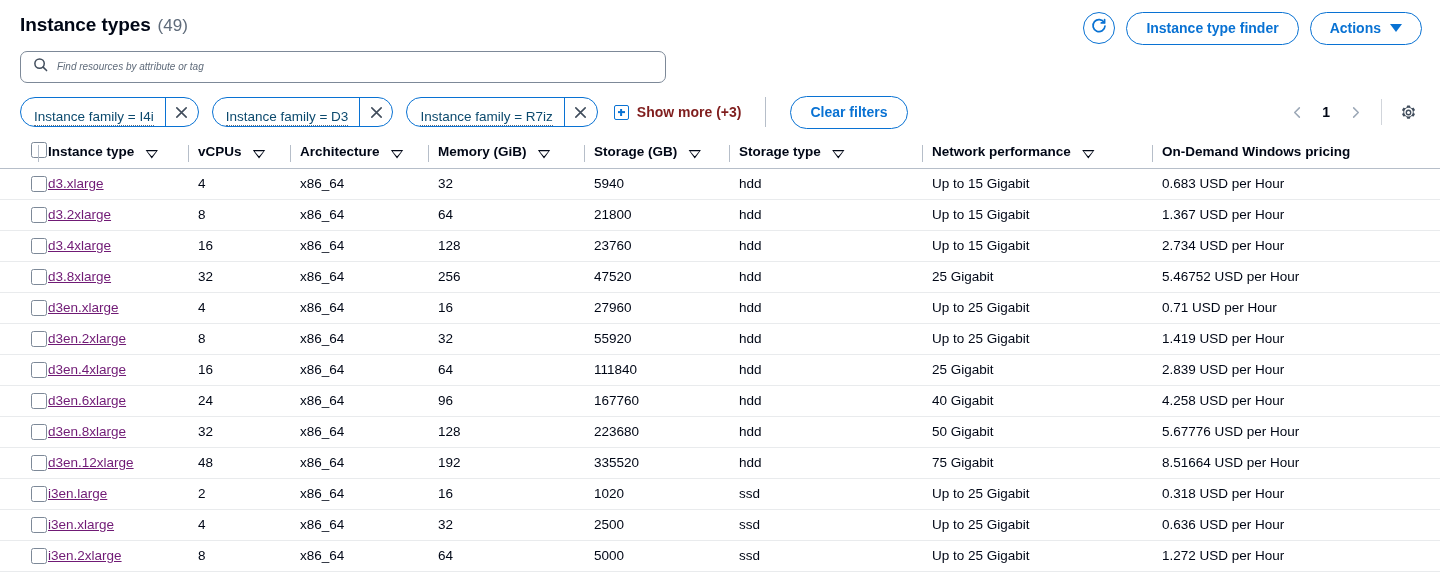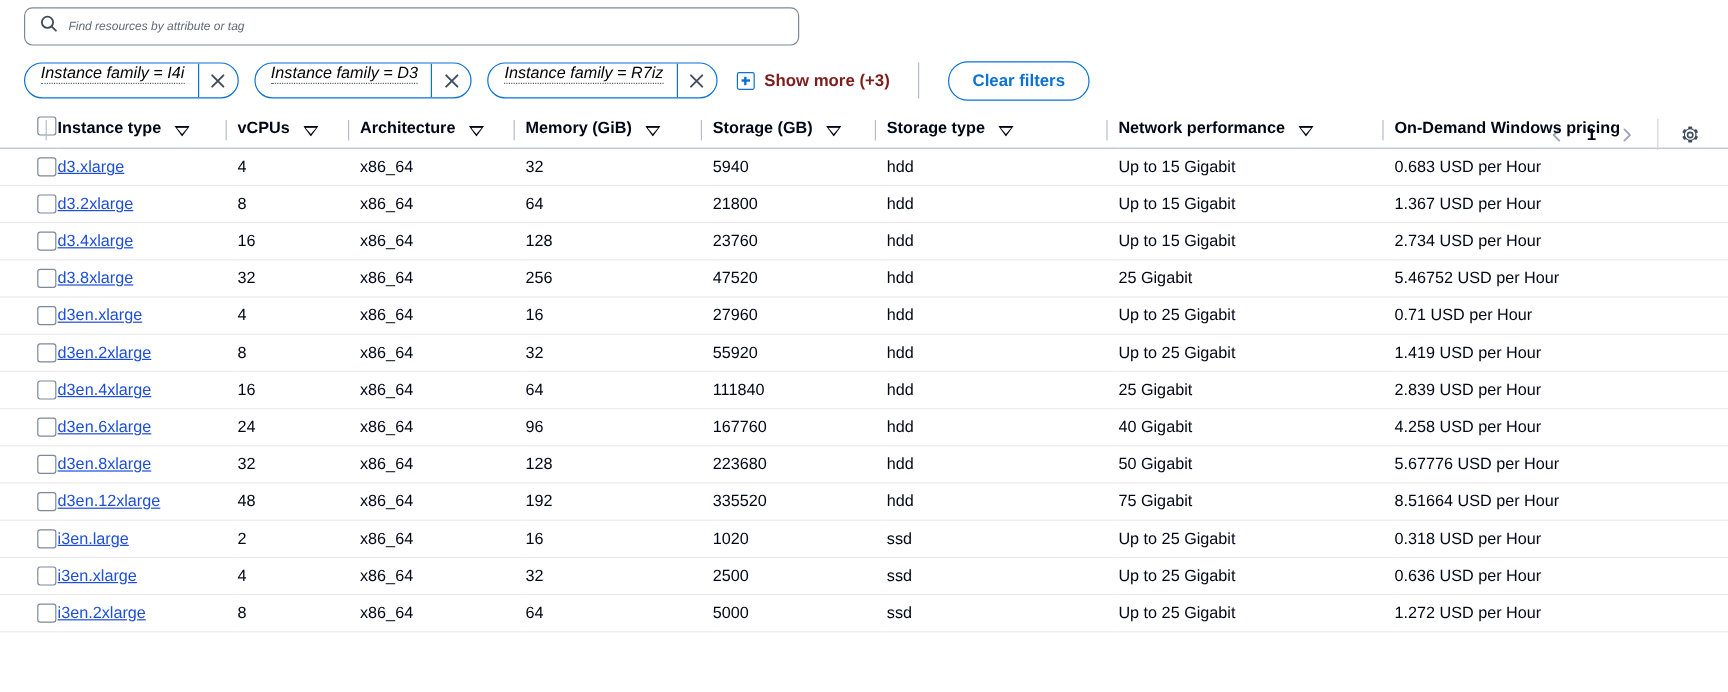--- a/index.html
+++ b/index.html
@@ -63,24 +63,23 @@
     display: flex; align-items: center;
     padding: 13px 20px 0 20px; gap: 13px;
     position: relative;
   }
   .chip {
     display: inline-flex; align-items: stretch;
     border: 1.6px solid #0972d3; border-radius: 16px;
     height: 30px; background: #fff; overflow: hidden;
   }
   .chip-label {
-    display: flex; align-items: flex-start;
-    padding: 0 11px 0 13px; font-size: 13.5px; color: #000000;
+    display: flex; align-items: flex-end;
+    padding: 0 11px 0 13px; font-size: 13.5px; color: #0c4a6e;
     white-space: nowrap;
-    font-style: italic;
   }
   .chip-label span {
     border-bottom: 1.5px dotted #5f6b7a; padding-bottom: 1px;
   }
   .chip-x {
     width: 33px; display: flex; align-items: center; justify-content: center;
     border-left: 1.6px solid #0972d3; cursor: pointer; color: #414d5c;
   }
   .show-more {
     display: inline-flex; align-items: center; gap: 8px;
@@ -135,21 +134,21 @@
     clip-path: polygon(0 0, 100% 0, 50% 100%, 0 0);
   }
 
   tbody td {
     font-size: 13.5px; color: #000716;
     height: 31px; padding: 0;
     border-bottom: 1px solid #e9ebed;
     vertical-align: middle;
   }
   tbody tr:first-child td { border-top: none; }
-  .cell-link { color: #1d4ed8; text-decoration: underline; cursor: pointer; font-size: 13.5px; text-align: right; }
+  .cell-link { color: #701a75; text-decoration: underline; cursor: pointer; font-size: 13.5px; text-align: right; }
 
   .cb-col { width: 48px; padding-left: 0 !important; }
   .cbx {
     width: 16px; height: 16px; border: 1.7px solid #7d8998; border-radius: 2.5px;
     background: #fff; cursor: pointer; margin-left: 31px;
   }
   thead .cbx { margin-bottom: 1px; }
 
   
   col.c-cb   { width: 48px; }
@@ -160,20 +159,41 @@
   col.c-stor { width: 145px; }
   col.c-stype{ width: 193px; }
   col.c-net  { width: 230px; }
   col.c-price{ width: auto; }
 </style>
 </head>
 <body>
 
 <div class="page">
 
+  <div class="header-row">
+    <div class="title-wrap">
+      <div class="page-title">Instance types</div>
+      <div class="count">(49)</div>
+    </div>
+    <div class="header-actions">
+      <div class="icon-btn-circle">
+        <span>
+          <svg width="18" height="18" viewBox="0 0 18 18" fill="none">
+            <path d="M14.2 5.6A6 6 0 1 0 15 9" stroke="#0972d3" stroke-width="1.7" stroke-linecap="round"></path>
+            <path d="M14.6 2.6v3.3h-3.3" stroke="#0972d3" stroke-width="1.7" stroke-linecap="round" stroke-linejoin="round"></path>
+          </svg>
+        </span>
+      </div>
+      <button class="btn">Instance type finder</button>
+      <button class="btn">
+        <span>Actions</span>
+        <span class="caret-down"></span>
+      </button>
+    </div>
+  </div>
 
   <div class="search-wrap">
     <div class="search-box">
       <span>
         <svg width="15" height="15" viewBox="0 0 16 16" fill="none">
           <circle cx="7" cy="7" r="5" stroke="#414d5c" stroke-width="1.6"></circle>
           <path d="M10.8 10.8L14.5 14.5" stroke="#414d5c" stroke-width="1.6" stroke-linecap="round"></path>
         </svg>
       </span>
       <input class="search-input" type="text" placeholder="Find resources by attribute or tag" style="">

